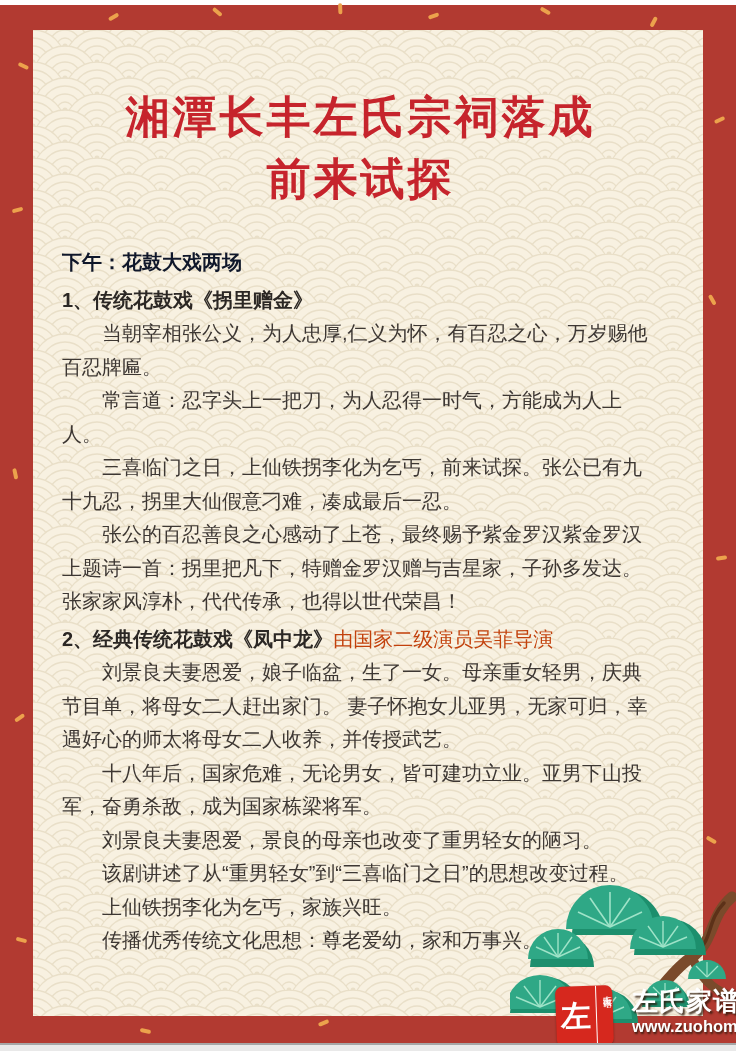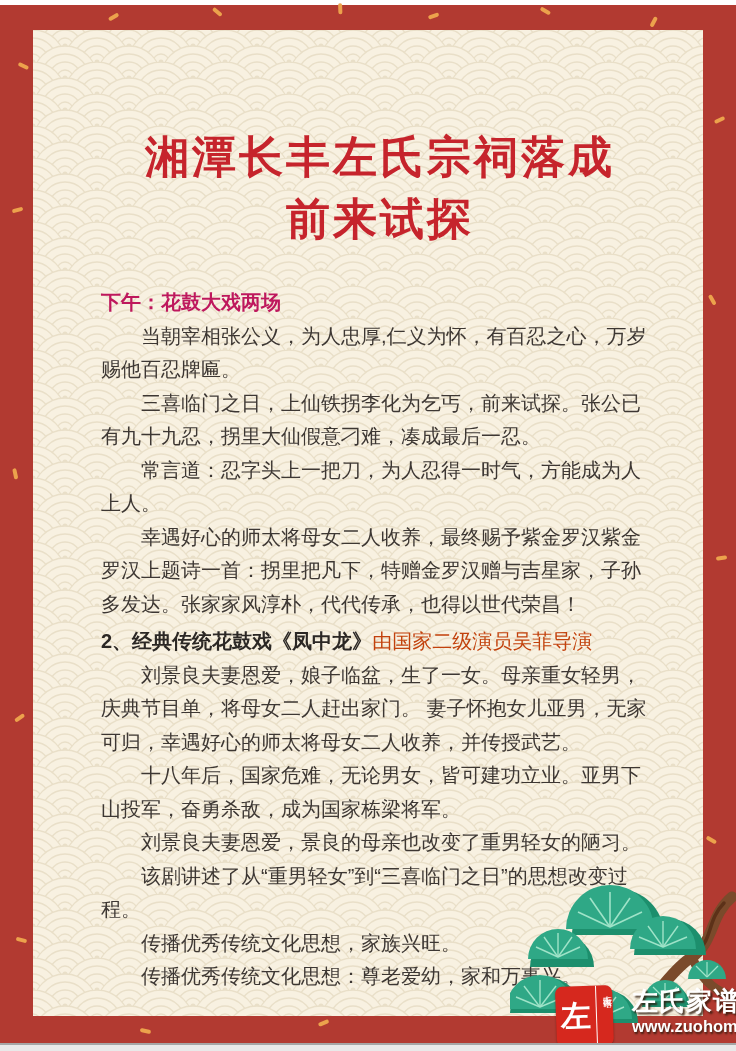--- a/index.html
+++ b/index.html
@@ -11,28 +11,28 @@
   
   .frame { position:absolute; left:0; top:5px; right:0; bottom:8px; background:#b23a31; }
 
   
   .sp { position:absolute; width:11px; height:3.5px; border-radius:3px; background:#eca24c; display:block; }
 
   
   .panel { position:absolute; left:33px; top:30px; width:670px; height:986px; background:#f8f1e1; }
   .panel-bg { position:absolute; left:0; top:0; width:100%; height:100%; }
 
-  .content { position:relative; padding:56px 44px 0 68px;margin-top:40px; }
+  .content { position:relative; padding:56px 44px 0 29px; }
 
   .title { text-align:center; font-weight:900; font-size:44px; line-height:62px;
            letter-spacing:3px; color:#c6242c; }
 
   .bodytext { margin-top:36px; font-size:20px; line-height:33.5px; color:#3d3733; }
   .bodytext p { margin:0; text-indent:2em; }
-  .session-header { font-weight:bold; color:#be185d;font-family:Liberation Serif, serif; }
+  .session-header { font-weight:bold; color:#0f172a;font-family:Liberation Serif, serif; }
   .item-heading { font-weight:bold; color:#2b2724; margin-top:4px; }
   .item-heading .normal { font-weight:normal; color:#c2410c; }
 
   
   .pine { position:absolute; right:0; bottom:6px; width:226px; height:172px; }
 
   
   .seal { position:absolute; left:556px; top:986px; width:57px; height:60px;
           background:#d6281e; border-radius:7px; transform:rotate(-2deg);
           display:flex; align-items:stretch; box-shadow:0 1px 2px rgba(60,20,10,.5);
@@ -107,31 +107,32 @@
 
     <div class="content">
       <div class="title">
         <div>湘潭长丰左氏宗祠落成</div>
         <div>前来试探</div>
       </div>
 
       <div class="bodytext">
         <div class="session-header">下午：花鼓大戏两场</div>
 
+        <div class="item-heading">1、传统花鼓戏《拐里赠金》</div>
         <p>当朝宰相张公义，为人忠厚,仁义为怀，有百忍之心，万岁赐他百忍牌匾。</p>
+        <p>常言道：忍字头上一把刀，为人忍得一时气，方能成为人上人。</p>
         <p>三喜临门之日，上仙铁拐李化为乞丐，前来试探。张公已有九十九忍，拐里大仙假意刁难，凑成最后一忍。</p>
-        <p>常言道：忍字头上一把刀，为人忍得一时气，方能成为人上人。</p>
-        <p>幸遇好心的师太将母女二人收养，最终赐予紫金罗汉紫金罗汉上题诗一首：拐里把凡下，特赠金罗汉赠与吉星家，子孙多发达。张家家风淳朴，代代传承，也得以世代荣昌！</p>
+        <p>张公的百忍善良之心感动了上苍，最终赐予紫金罗汉紫金罗汉上题诗一首：拐里把凡下，特赠金罗汉赠与吉星家，子孙多发达。张家家风淳朴，代代传承，也得以世代荣昌！</p>
 
         <div class="item-heading"><span>2、经典传统花鼓戏《凤中龙》</span><span class="normal">由国家二级演员吴菲导演</span></div>
         <p>刘景良夫妻恩爱，娘子临盆，生了一女。母亲重女轻男，庆典节目单，将母女二人赶出家门。 妻子怀抱女儿亚男，无家可归，幸遇好心的师太将母女二人收养，并传授武艺。</p>
         <p>十八年后，国家危难，无论男女，皆可建功立业。亚男下山投军，奋勇杀敌，成为国家栋梁将军。</p>
         <p>刘景良夫妻恩爱，景良的母亲也改变了重男轻女的陋习。</p>
         <p>该剧讲述了从“重男轻女”到“三喜临门之日”的思想改变过程。</p>
-        <p>传播优秀传统文化思想，家族兴旺。</p>
+        <p>上仙铁拐李化为乞丐，家族兴旺。</p>
         <p>传播优秀传统文化思想：尊老爱幼，家和万事兴。</p>
       </div>
     </div>
   </div>
 
   <svg class="pine" viewBox="0 0 226 172" xmlns="http://www.w3.org/2000/svg">
 
     <path d="M222,24 C200,42 204,70 182,84 C164,95 152,116 138,128" fill="none" stroke="#7a4a2b" stroke-width="11" stroke-linecap="round"></path>
     <path d="M182,84 C190,104 202,116 218,122" fill="none" stroke="#7a4a2b" stroke-width="9" stroke-linecap="round"></path>
     <path d="M214,30 C198,46 202,66 188,78" fill="none" stroke="#5c3118" stroke-width="3.5" stroke-linecap="round"></path>

